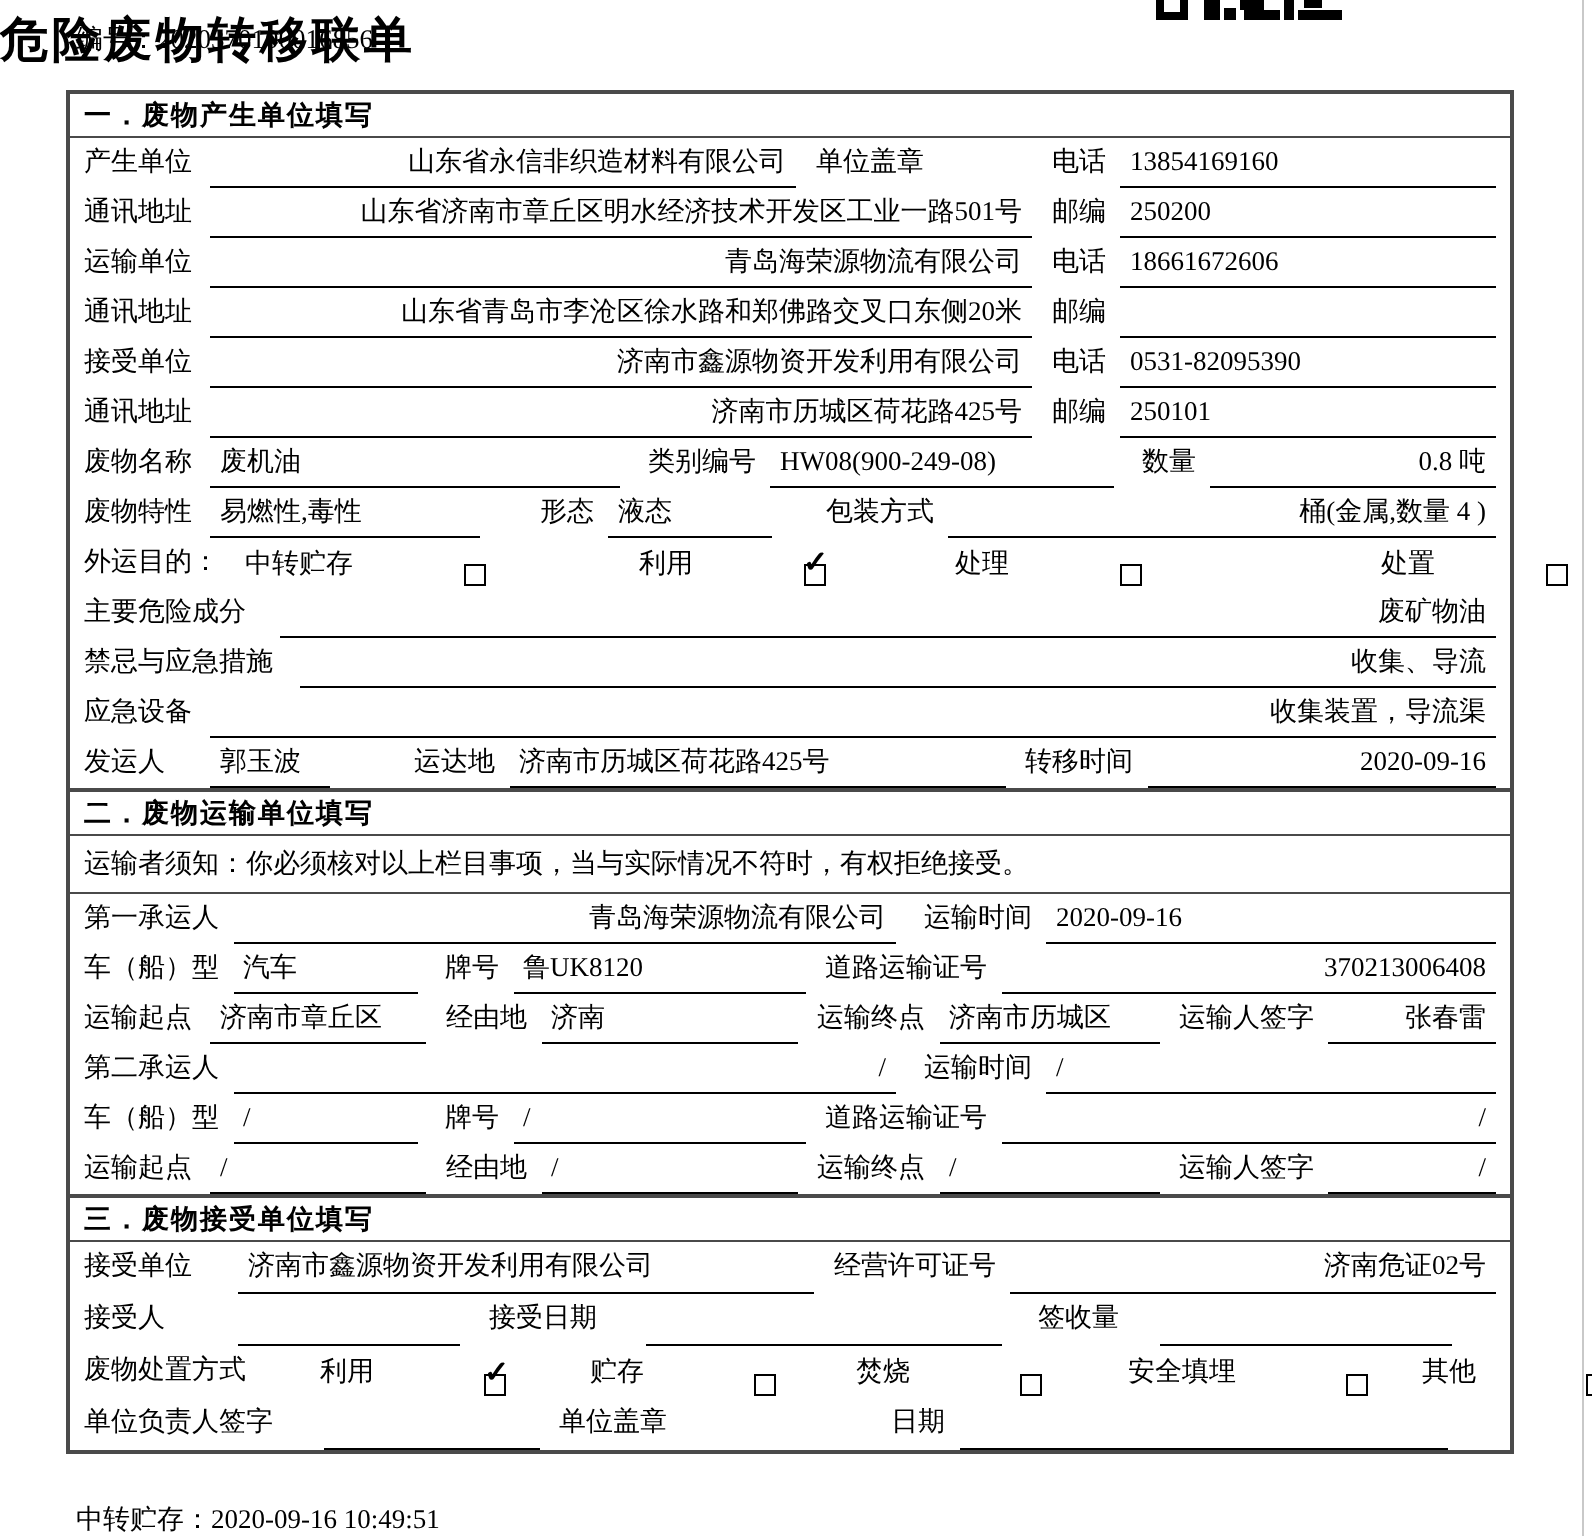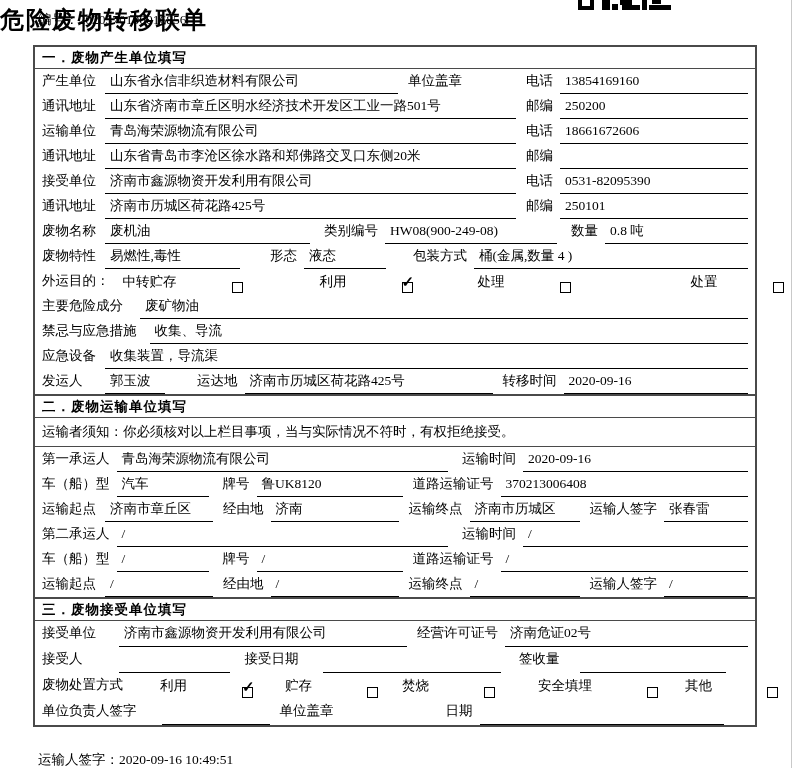--- a/index.html
+++ b/index.html
@@ -23,28 +23,28 @@
   .sec + .sec { border-top:2px solid #4a4a4a; }
   .sec-header { font-weight:bold; height:22px; line-height:20px; padding:1px 7px;
                 border-bottom:1.5px solid #4a4a4a; letter-spacing:1px; }
   .notice { height:29px; line-height:28px; padding:0 7px; border-bottom:1.5px solid #4a4a4a; white-space:nowrap; }
   .row { display:flex; align-items:stretch; height:25px; line-height:24px; padding:0 7px; white-space:nowrap; }
   .row.h26 { height:26px; }
 
   .l { margin-right:7px; }
   .lw { width:56px; margin-right:7px; }
   .u { border-bottom:1px solid #000; padding:0 5px; overflow:hidden; }
-  .grow { flex:1 1 auto; }
+  .grow { flex:1 1 auto;text-align:right; }
 
   .w60{width:60px} .w82{width:82px} .w92{width:92px} .w108{width:108px} .w110{width:110px}
   .w112{width:112px} .w128{width:128px} .w135{width:135px} .w146{width:146px}
   .w172{width:172px} .w178{width:178px} .w188{width:188px} .w205{width:205px} .w225{width:225px}
   .w248{width:248px} .w288{width:288px}
   .ml6{margin-left:6px} .ml10{margin-left:10px} .ml14{margin-left:14px} .ml18{margin-left:18px}
-  .ml27{margin-left:27px} .ml30{margin-left:30px} .ml35{margin-left:32px} .ml40{margin-left:24px}
+  .ml27{margin-left:27px} .ml30{margin-left:30px} .ml35{margin-left:42px} .ml40{margin-left:40px}
   .ml43{margin-left:43px} .ml65{margin-left:65px} .ml77{margin-left:77px}
   .ml105{margin-left:105px} .ml120{margin-left:120px}
   .mr22{margin-right:22px} .mr24{margin-right:24px}
   .seal-gap { width:128px; padding-left:10px; }
 
   .opt { display:inline-flex; align-items:center;gap:48px; }
   .cb { display:inline-block; width:11px; height:11px; border:1px solid #000;
         margin-left:7px; position:relative; top:6px; }
   .cb[data-checked="true"]::after { content:"✓"; position:absolute; left:-1px; top:-8px;
         font-size:15px; font-weight:bold; line-height:1; }
@@ -291,13 +291,13 @@
     <div class="row h26">
       <span class="l">单位负责人签字</span>
       <span class="u w108 ml18"></span>
       <span class="l ml10">单位盖章</span>
       <span class="l ml105">日期</span>
       <span class="u grow mr24"></span>
     </div>
   </div>
 </div>
 
-<div class="print-line"><span>运输人签字：</span><span>2020-09-16 10:49:51</span></div>
+<div class="print-line"><span>中转贮存：</span><span>2020-09-16 10:49:51</span></div>
 
 </body></html>

